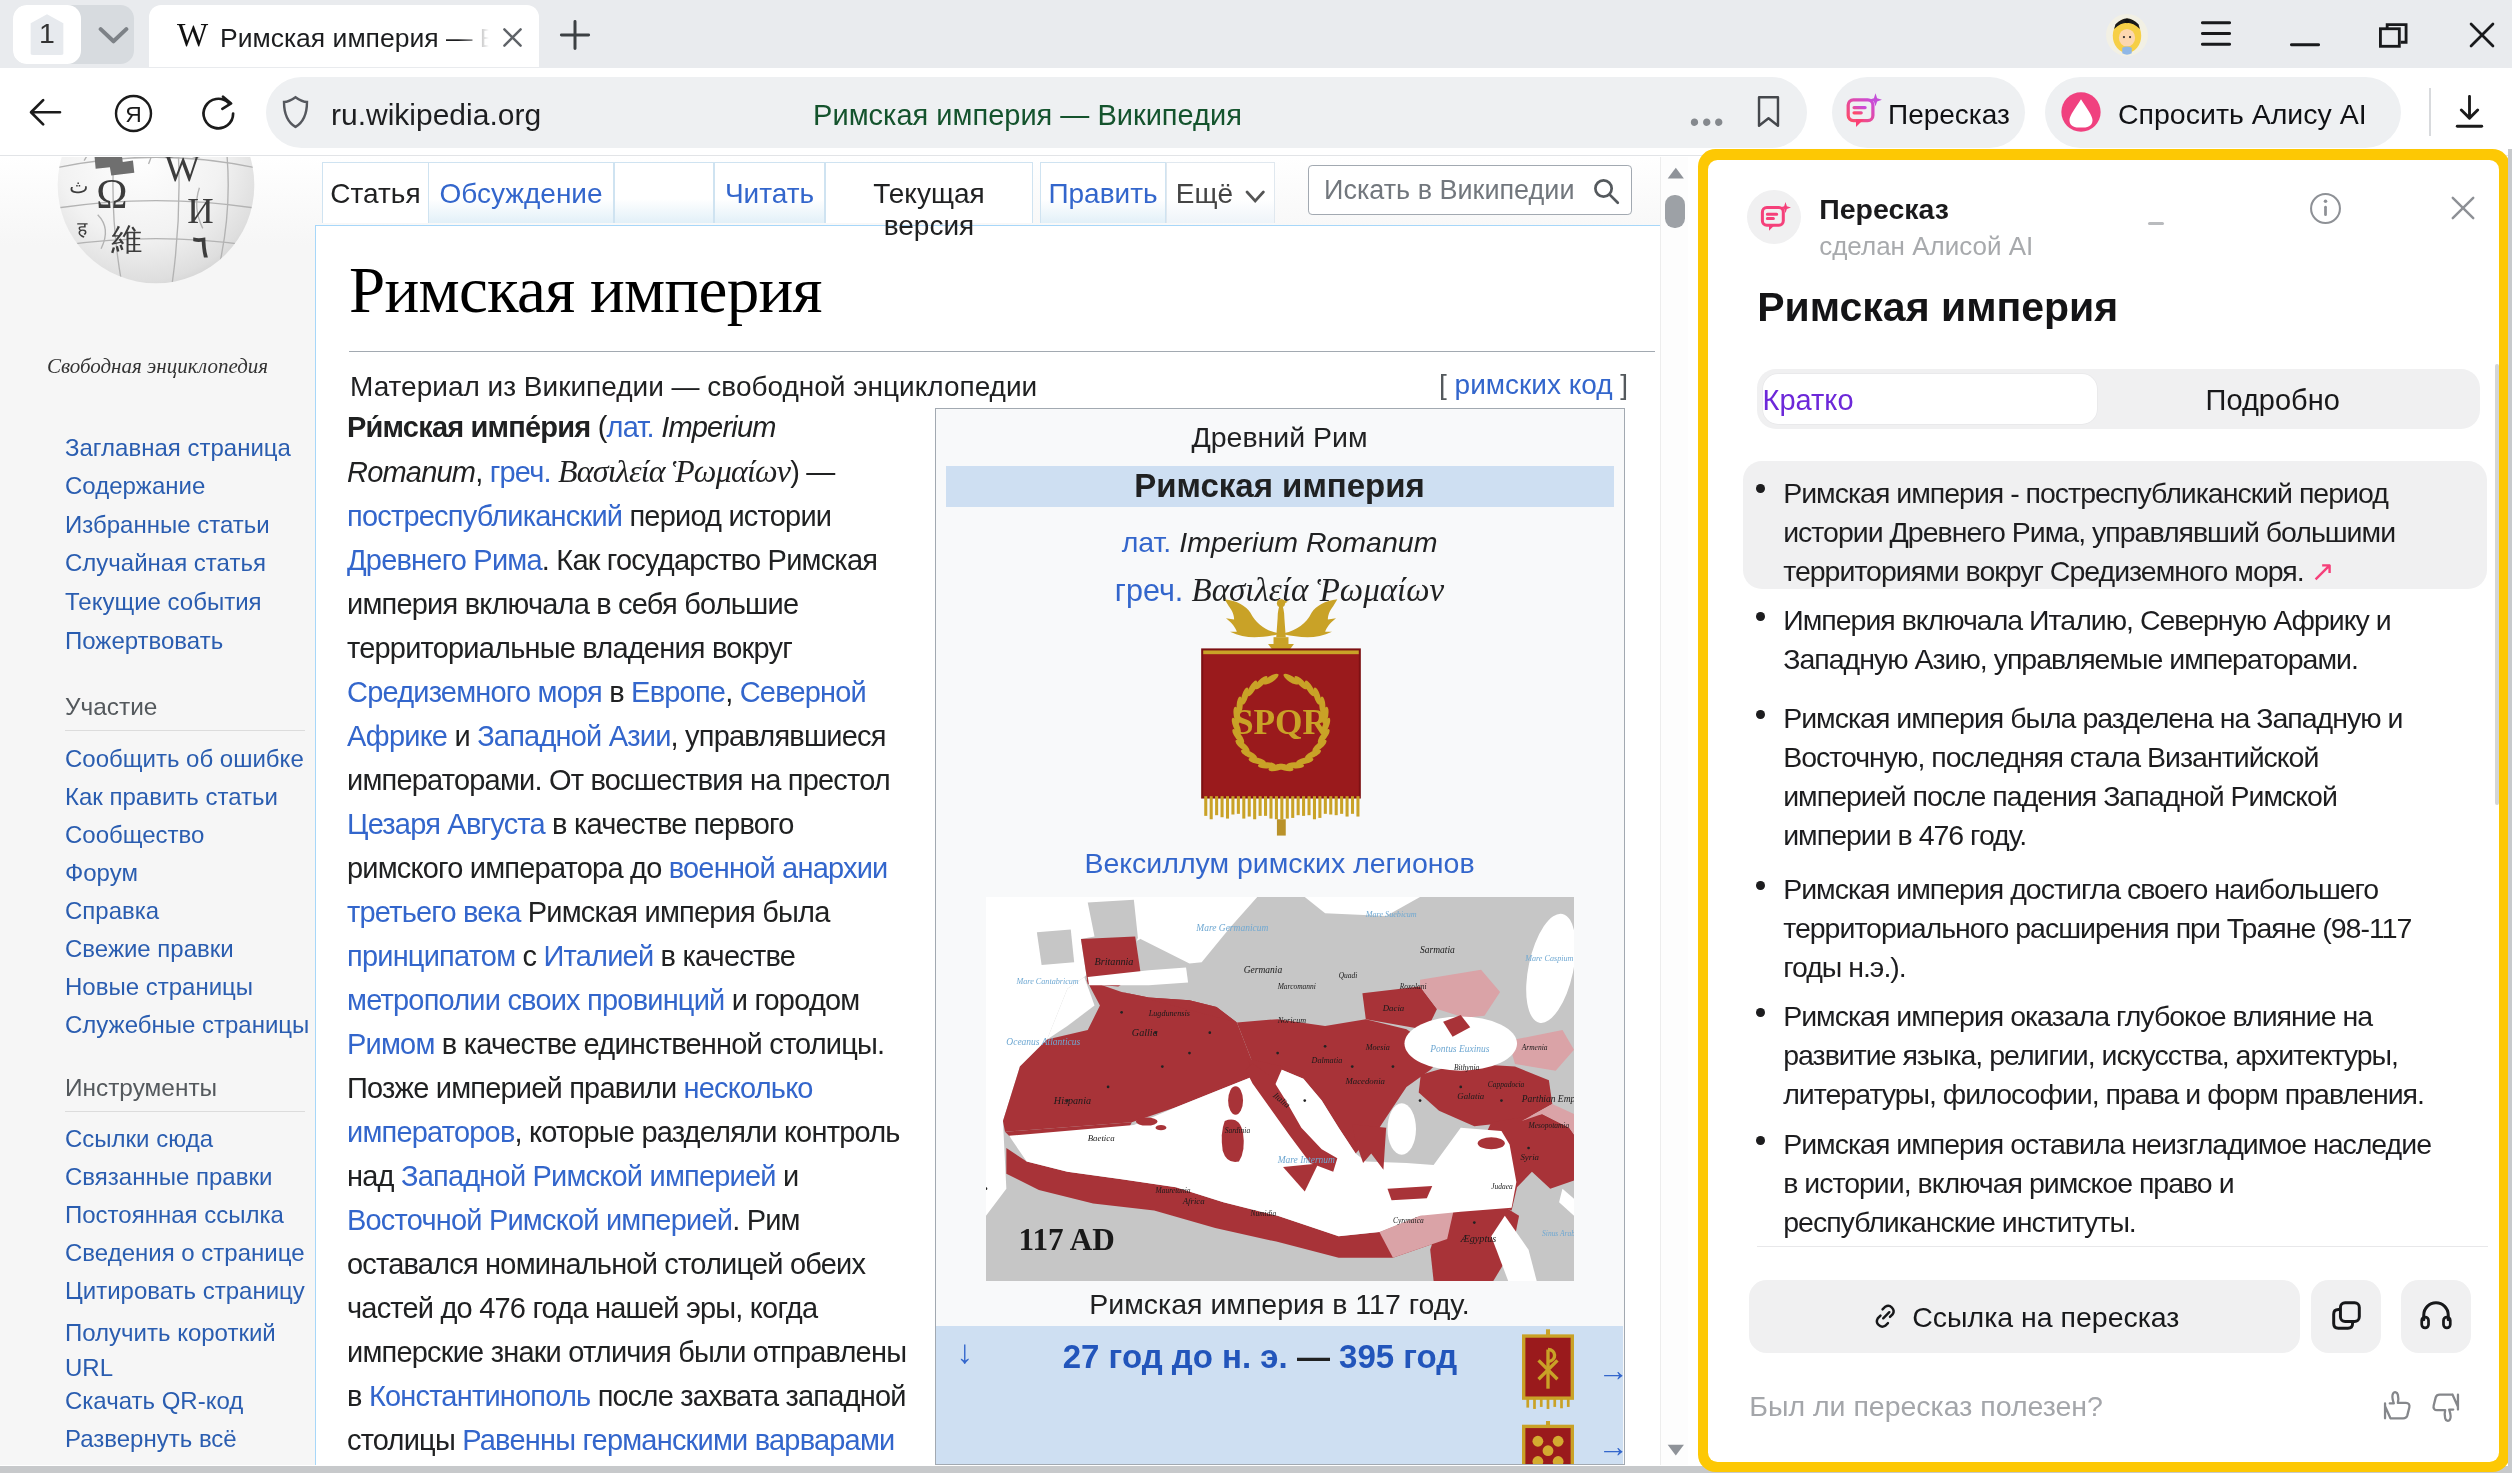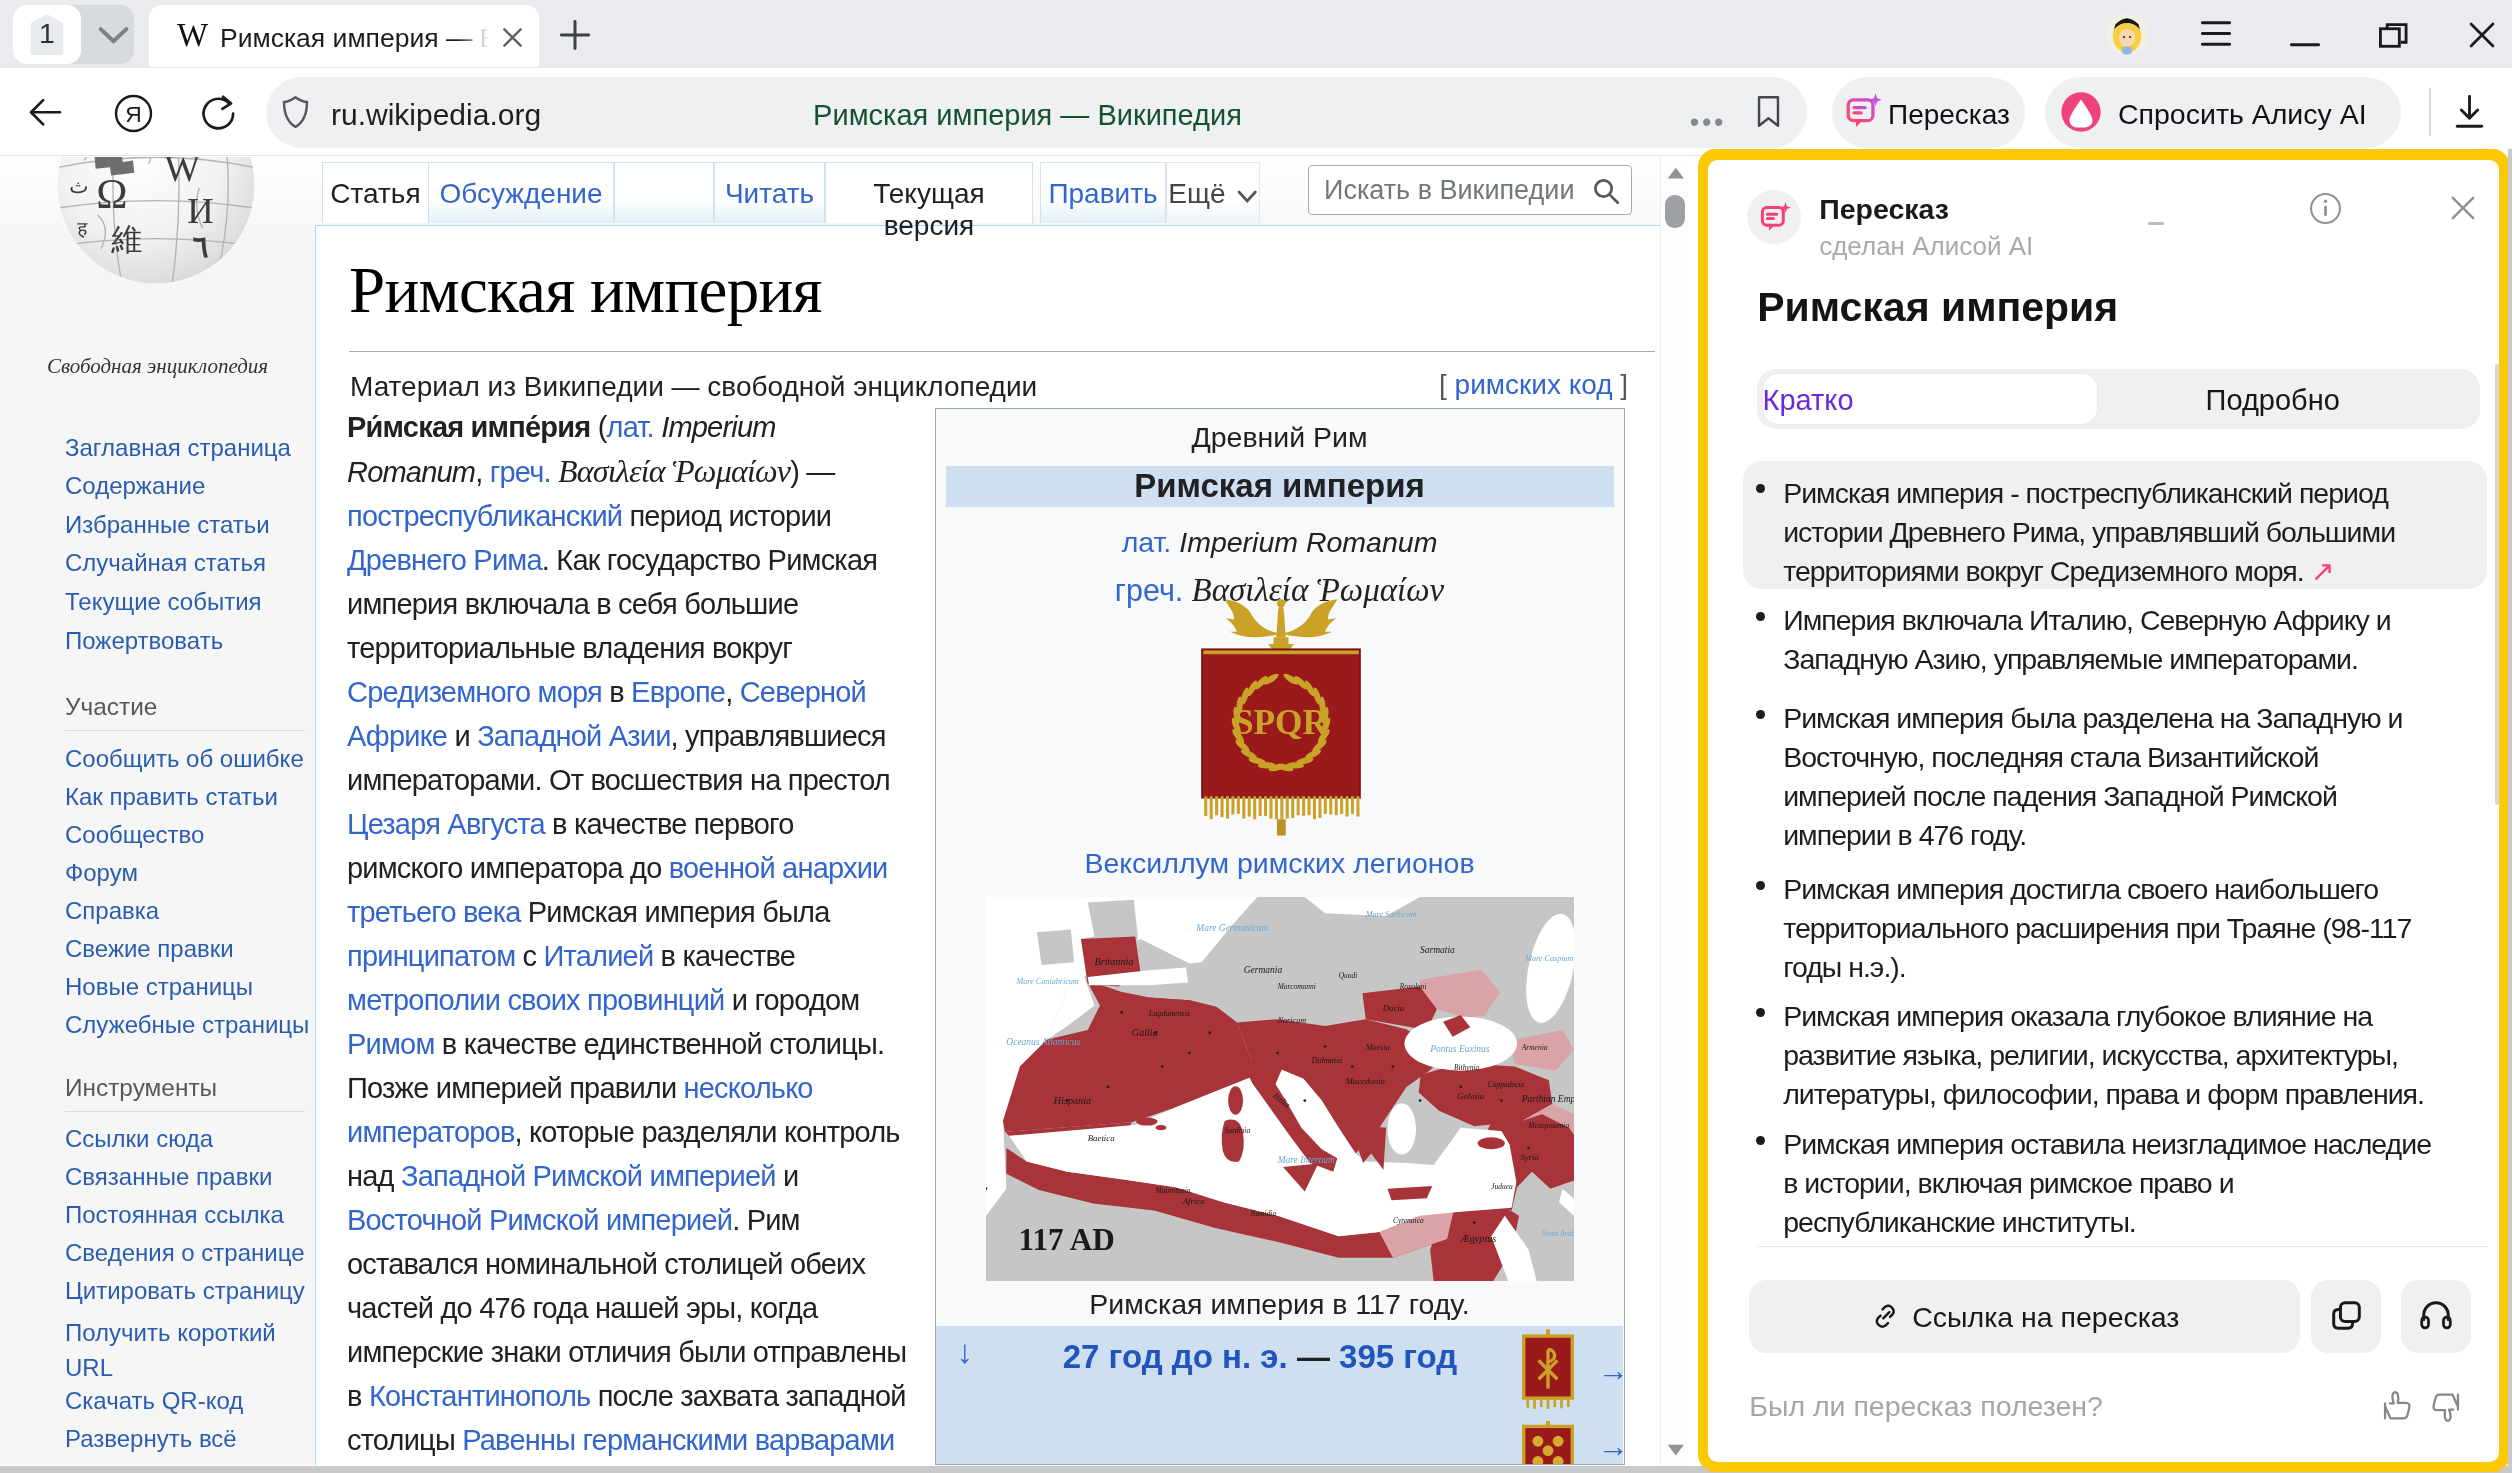--- a/index.html
+++ b/index.html
@@ -240,21 +240,21 @@
     </div>
   <div class="wtab" style="left:714px;width:111px;">
       <span>Читать</span>
     </div>
   <div class="wtab sel" style="left:825px;width:208px;">
       <span>Текущая версия</span>
     </div>
   <div class="wtab" style="left:1040px;width:126px;">
       <span>Править</span>
     </div>
-  <div class="wtab" style="left:1166px;width:94px;background:linear-gradient(#ffffff 60%,#eef4f9 100%);border-color:#e0e8ef;">
+  <div class="wtab" style="left:1166px;width:109px;background:linear-gradient(#ffffff 60%,#eef4f9 100%);border-color:#e0e8ef;">
     <span style="color:#444;">Ещё <svg width="20.4" height="13.6" viewBox="0 0 30 20" style="margin-left:4.1px">
           <path d="M3 3 L15 16 L27 3" fill="none" stroke="#555" stroke-width="4" stroke-linecap="round"></path>
         </svg></span>
   </div>
 
   <div class="abs" style="left:1308px;top:7.5px;width:324px;height:50px;background:#fff;border:1.4px solid #a2a9b1;border-radius:4.1px;box-sizing:border-box;">
     <div class="abs" style="left:15px;top:9.5px;font-size:27px;color:#72777d;">Искать в Википедии</div>
     <svg class="abs" style="right:11px;top:11px" width="28.5" height="28.5" viewBox="0 0 42 42">
       <circle cx="17" cy="17" r="12" fill="none" stroke="#54595d" stroke-width="4"></circle>
       <path d="M26 26 L38 38" stroke="#54595d" stroke-width="4" stroke-linecap="round"></path>

